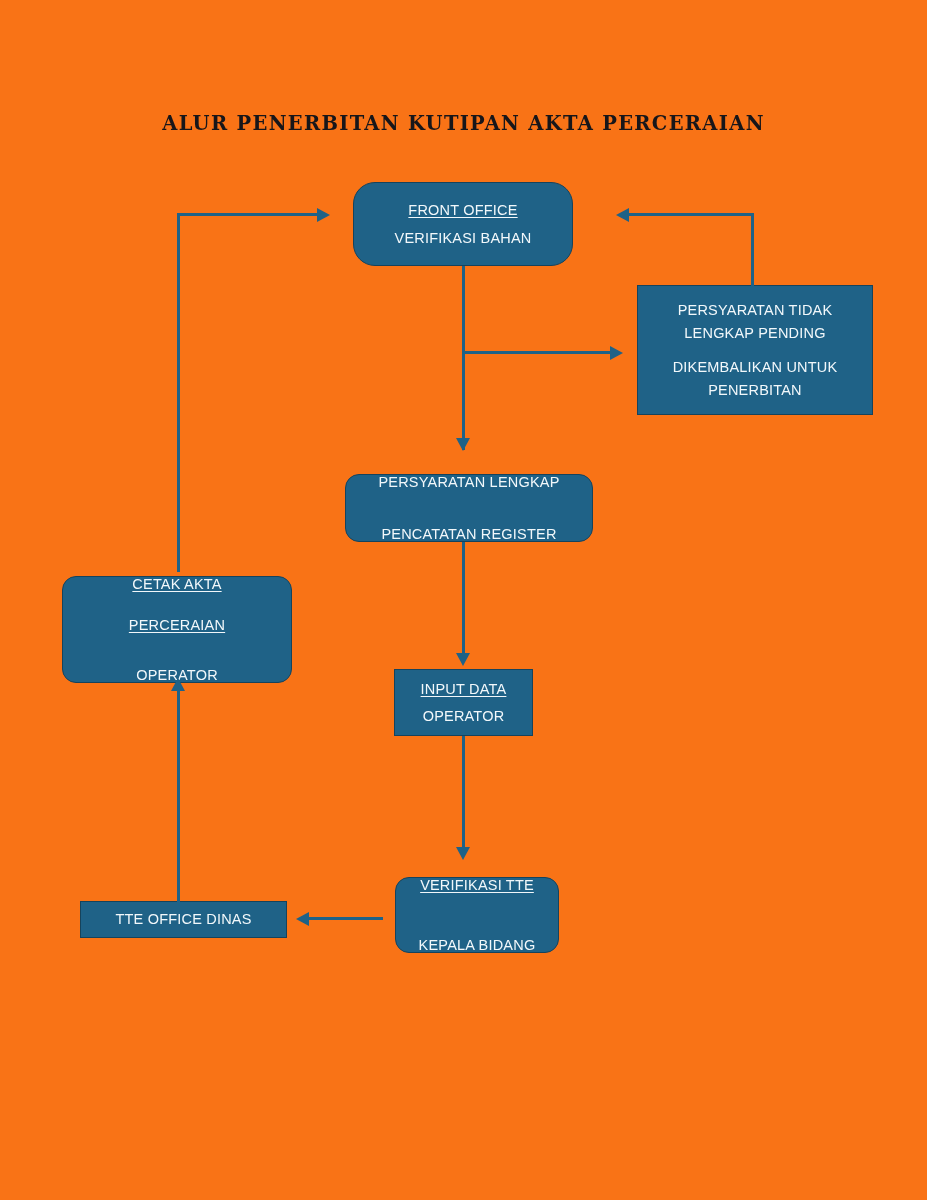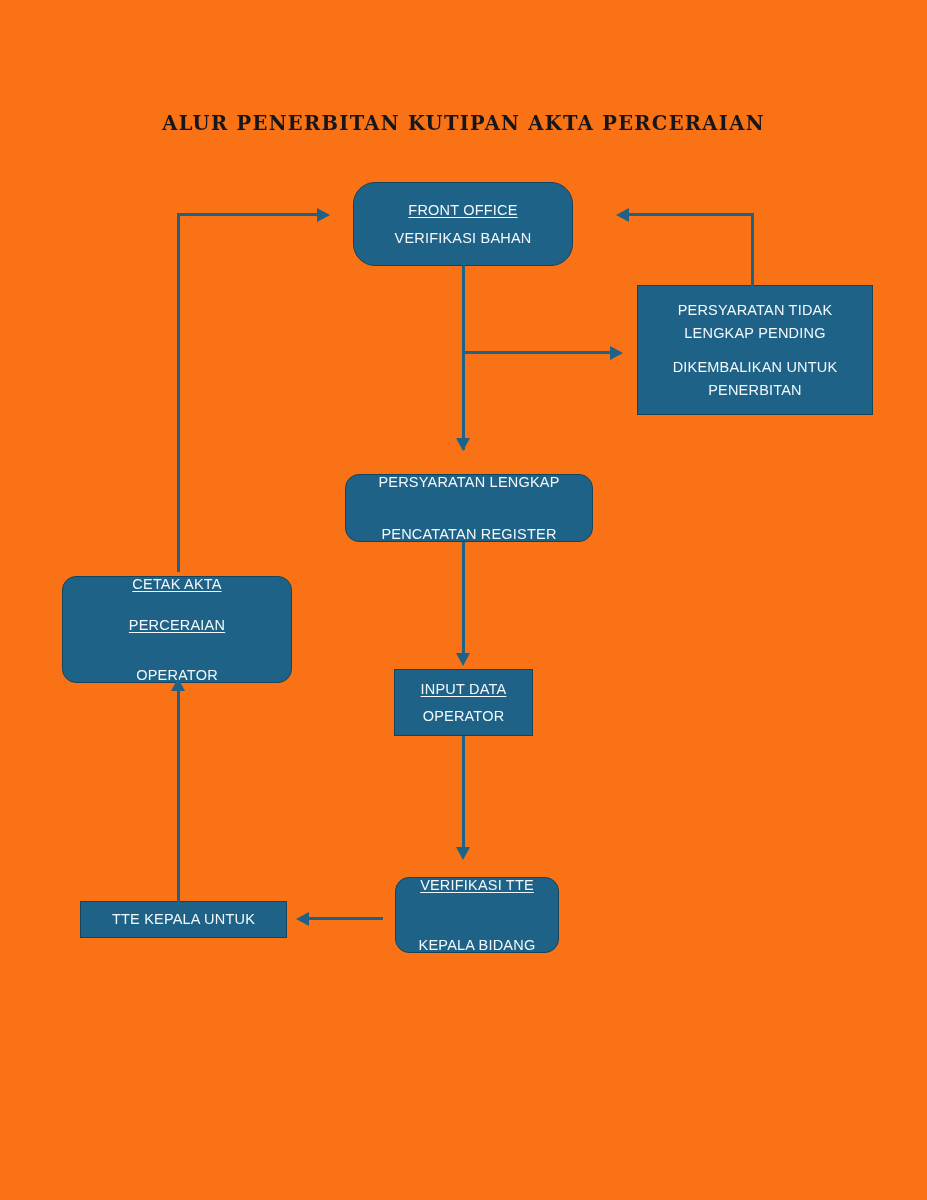--- a/index.html
+++ b/index.html
@@ -114,21 +114,21 @@
     <span class="line u">INPUT DATA</span>
     <span class="line" style="margin-top:12px;">OPERATOR</span>
   </div>
 
   <div class="node rounded" style="left:381px; top:877px; width:164px; height:76px;margin-left:14px;">
     <span class="line u">VERIFIKASI TTE</span>
     <span class="line" style="margin-top:13px;">KEPALA BIDANG</span>
   </div>
 
   <div class="node" style="left:80px; top:901px; width:207px; height:37px;">
-    <span class="line">TTE KEPALA UNTUK</span>
+    <span class="line">TTE OFFICE DINAS</span>
   </div>
 
   <div class="node rounded" style="left:62px; top:576px; width:230px; height:107px;">
     <span class="line u">CETAK AKTA</span>
     <span class="line u" style="margin-top:11px;">PERCERAIAN</span>
     <span class="line" style="margin-top:19px;">OPERATOR</span>
   </div>
 
   <div class="conn v" style="left:177px; top:215px; height:357px;"></div>
   <div class="conn h" style="left:177px; top:213px; width:142px;"></div>

